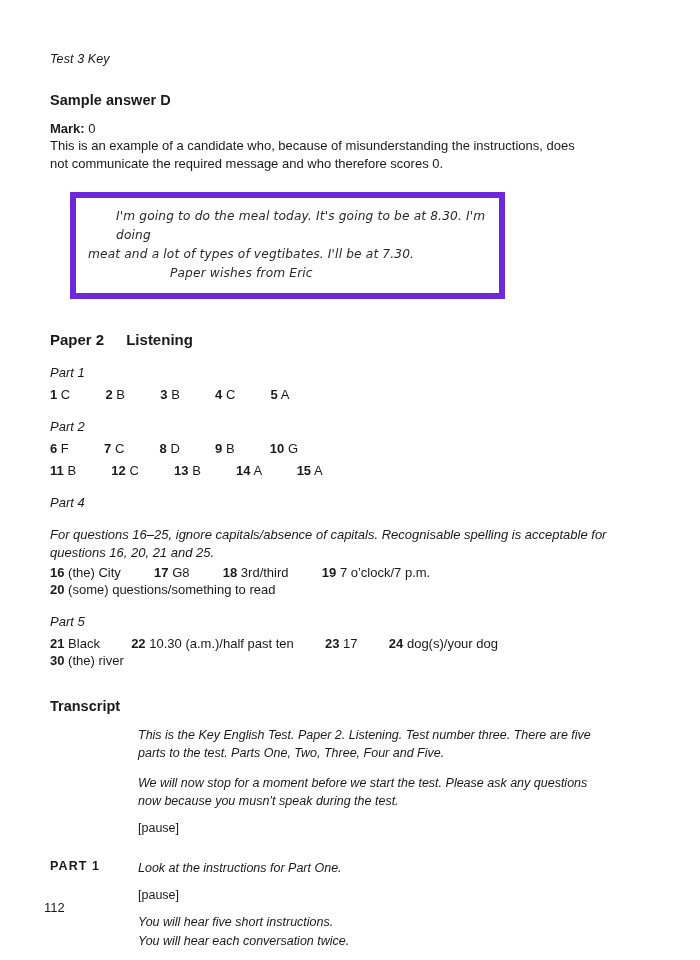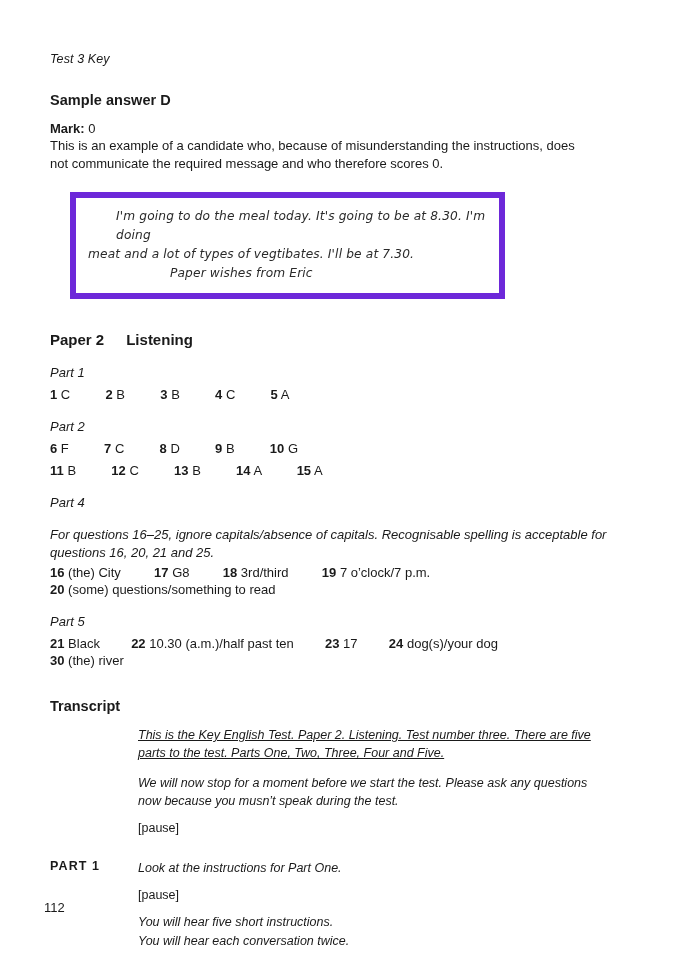--- a/index.html
+++ b/index.html
@@ -130,21 +130,21 @@
     position: relative;
   }
   .tr-para {
     font-size: 12.5px;
     font-style: italic;
     line-height: 1.46;
     margin-left: 88px;
     max-width: 470px;
     margin-top: 11px;
   }
-  .tr-para.first { margin-top: 0; text-decoration: underline; }
+  .tr-para.first { margin-top: 0; }
   .tr-pause {
     font-size: 12.5px;
     font-style: normal;
     margin-left: 88px;
     margin-top: 11px;
   }
 
   .part-row {
     position: relative;
     margin-top: 24px;

